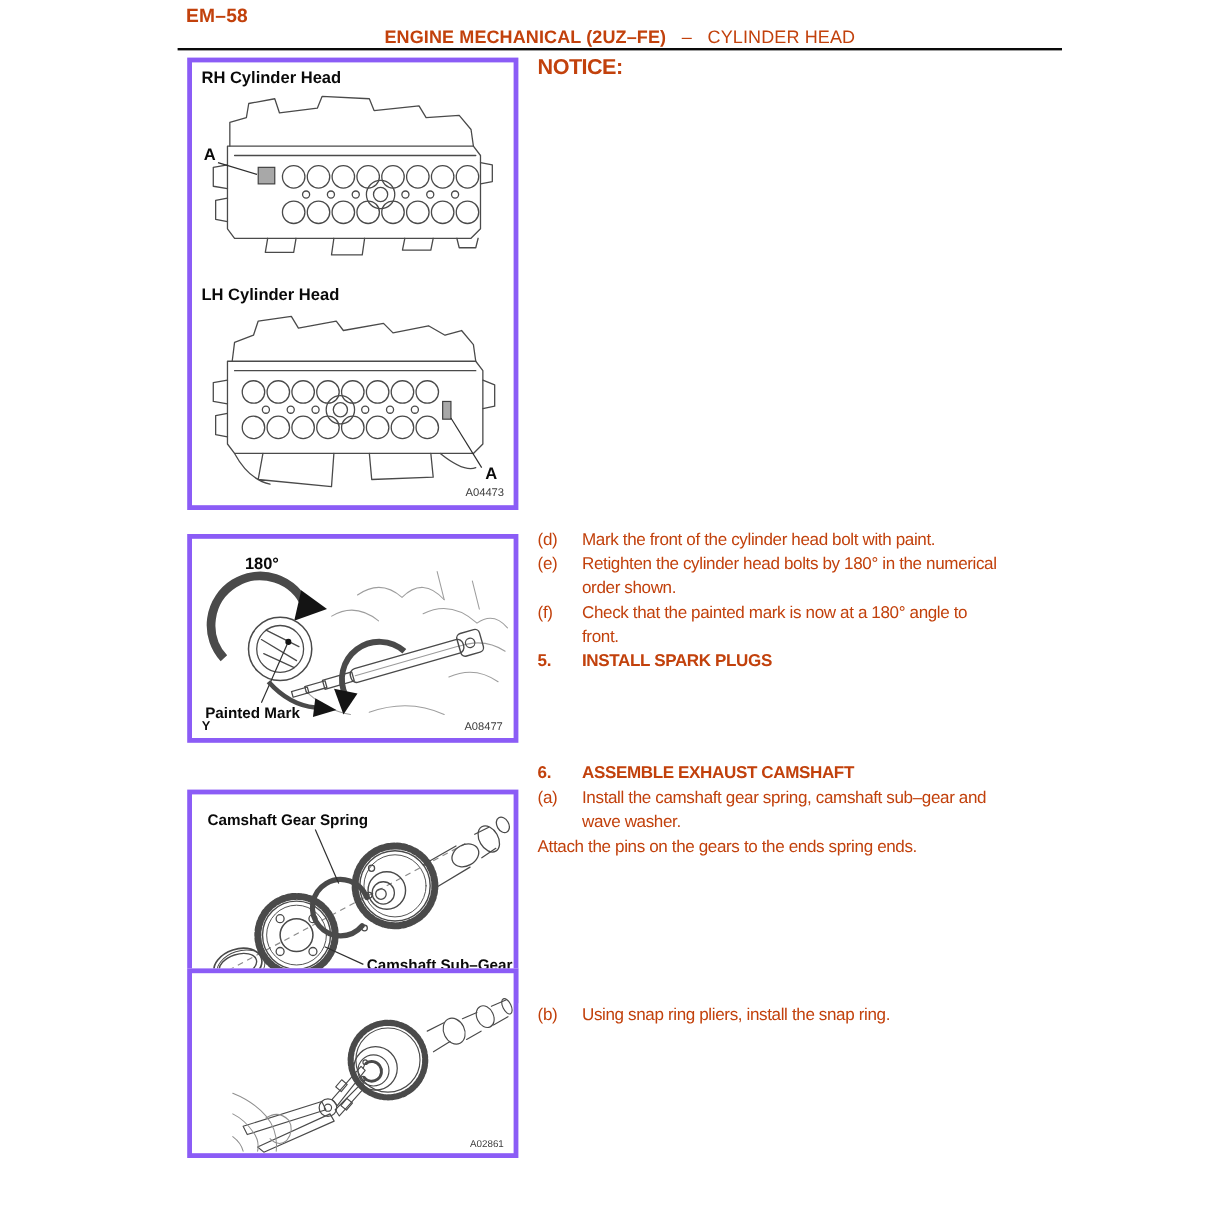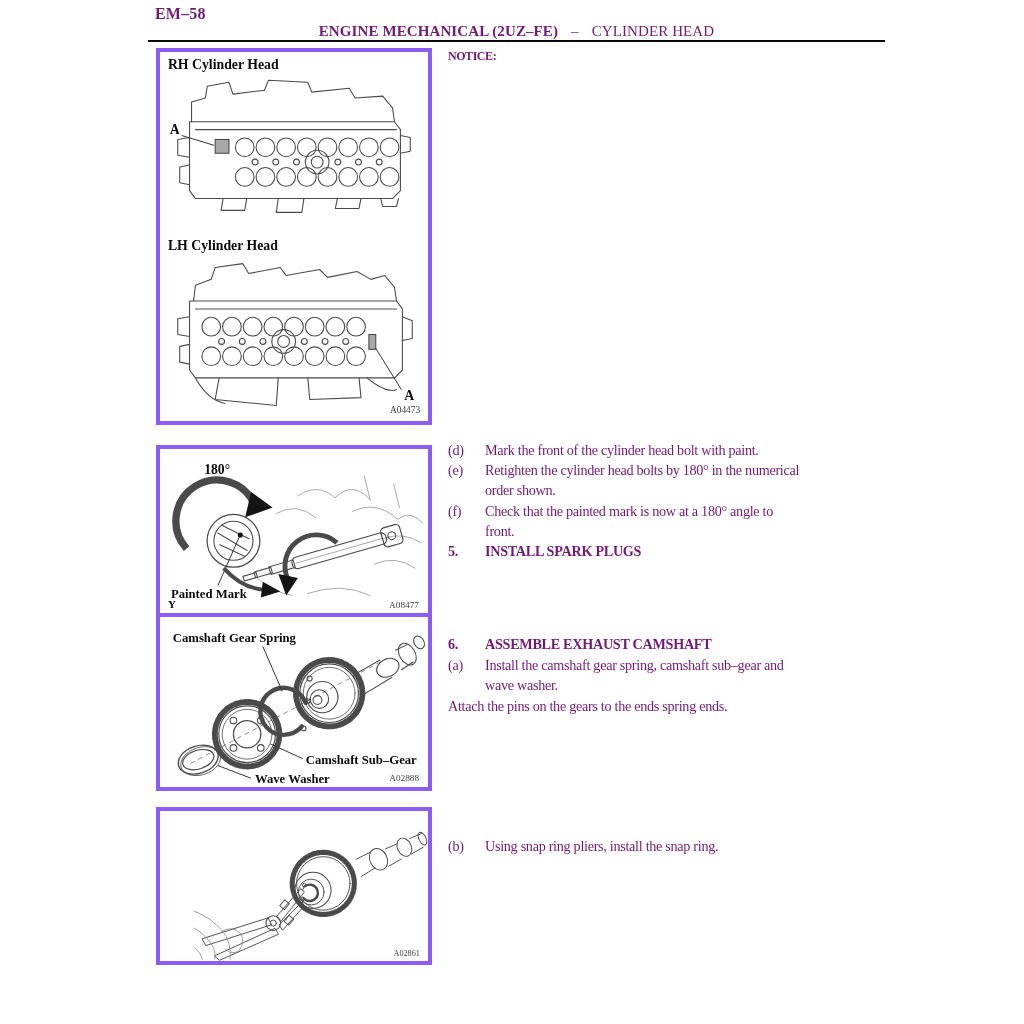--- a/index.html
+++ b/index.html
@@ -1,42 +1,42 @@
 <!DOCTYPE html>
 <html><head>
 <meta charset="utf-8">
 <style>
   html,body{margin:0;padding:0;background:#ffffff;}
   .page{position:relative;width:1024px;height:1024px;background:#ffffff;overflow:hidden;
-        font-family:Liberation Serif, serif;color:#701a75;}
+        font-family:Liberation Sans, sans-serif;color:#c2410c;}
   .page-number{position:absolute;left:155px;top:5px;font-size:16px;font-weight:bold;letter-spacing:.2px;}
   .header{position:absolute;left:148px;top:23px;width:737px;text-align:center;font-size:15px;letter-spacing:.1px;white-space:nowrap;}
   .header .sec{font-weight:bold;}
   .header .sep{display:inline-block;margin:0 13px;}
   .header-rule{position:absolute;left:148px;top:40px;width:737px;height:2px;background:#0a0a0a;}
   .figure{position:absolute;left:156px;width:276px;border:4px solid #8b5cf6;background:#fff;box-sizing:border-box;}
   .fig1{top:48px;height:377px;}
   .fig2{top:445px;height:174px;text-align:center;}
-  .fig3{top:613px;height:178px;text-align:center;}
+  .fig3{top:658px;height:178px;text-align:center;}
   .fig4{top:807px;height:158px;padding-left:31px;}
   .figure svg{display:block;width:100%;height:100%;}
   svg text{fill:#0a0a0a;}
   .ln{stroke:#4a4a4a;fill:none;stroke-width:1.1;stroke-linecap:round;stroke-linejoin:round;}
   .lnt{stroke:#4a4a4a;fill:none;stroke-linecap:butt;}
   .bg{stroke:#9e9e9e;fill:none;stroke-width:.9;stroke-linecap:round;}
   .hand{stroke:#8f8f8f;fill:none;stroke-width:1;stroke-linecap:round;}
   .ldr{stroke:#2e2e2e;stroke-width:1;fill:none;}
   .blk{fill:#141414;stroke:none;}
   .shade{fill:#a8a8a8;stroke:#3f3f3f;stroke-width:1;}
   .fig-label{font-size:14px;font-weight:bold;}
   .fig-label-sm{font-size:13px;font-weight:bold;}
   .fig-code{font-size:9.5px;fill:#3c3c3c;}
   .fig-corner{font-size:11px;font-weight:bold;}
   .col{position:absolute;left:448px;width:460px;font-size:14.2px;letter-spacing:-0.3px;line-height:20.2px;}
-  .notice{top:46px;font-weight:bold;font-size:12px;letter-spacing:-0.45px;line-height:20.5px;}
+  .notice{top:46px;font-weight:bold;font-size:18px;letter-spacing:-0.45px;line-height:20.5px;}
   .prelines{white-space:pre-line;}
   .step{display:flex;align-items:flex-start;}
   .step .lbl{flex:0 0 37px;}
   .step .txt{flex:1;white-space:pre-line;}
   .bold{font-weight:bold;}
   .steps-def{top:440px;}
   .sect6{top:634px;line-height:20.5px;}
   .stepb{top:836px;}
 </style>
 </head>

